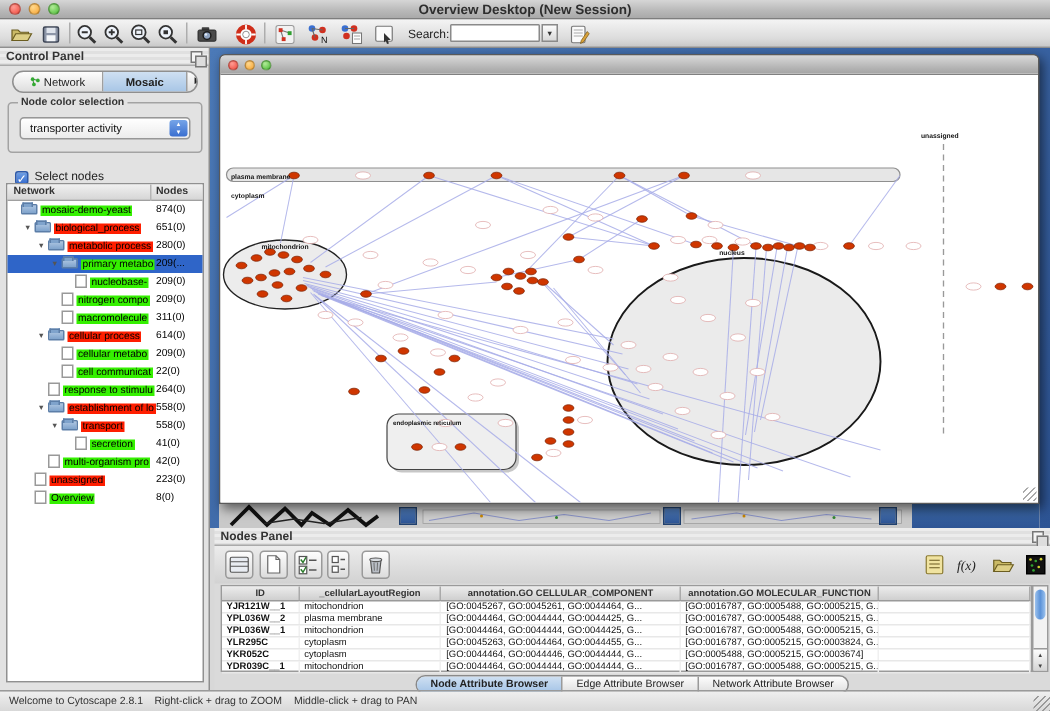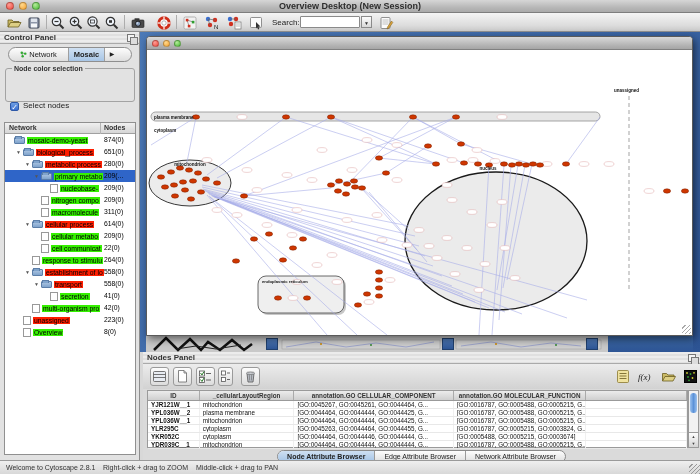--- a/index.html
+++ b/index.html
@@ -30,21 +30,21 @@
   .floaticon:before{content:"";position:absolute;left:2px;top:2px;width:6px;height:6px;border:1px solid #777;background:#ddd}
   .tabs{position:absolute;left:8px;top:15px;width:124px;height:15px;border:1px solid #8f8f8f;border-radius:8px;background:linear-gradient(#fdfdfd,#dedede);display:flex;overflow:hidden}
   .tabseg{flex:0 0 auto;font-size:7.5px;text-align:center;line-height:13px;color:#222;border-right:1px solid #9f9f9f;position:relative}
   .tabseg.sel{background:linear-gradient(#cfe0f2,#a8c6e6);font-weight:bold}
   .tabseg.arrow{border-right:none;font-size:6px;color:#222}
   .netic{display:inline-block;width:7px;height:7px;vertical-align:-1px;margin-right:2px}
   .fieldset{position:absolute;left:5px;top:36px;width:130px;height:34px;border:1px solid #a3a3a3;border-radius:3px}
   .legend{position:absolute;left:6px;top:-4px;background:#e2e2e2;padding:0 2px;font-size:7px;font-weight:bold;color:#333}
   .select{position:absolute;left:7px;top:9px;width:114px;height:15px;background:linear-gradient(#fff,#ececec);border:1px solid #979797;border-radius:3px;font-size:7.5px;line-height:13px;padding-left:6px;color:#111}
   .stepper{position:absolute;right:1px;top:1px;width:12px;height:11px;border-radius:2px;background:linear-gradient(#76a5e8,#3a6fd0);color:#fff;font-size:4px;line-height:5px;text-align:center}
-  .cbrow{position:absolute;left:10px;top:69px;height:10px;font-size:8px}
+  .cbrow{position:absolute;left:10px;top:81px;height:10px;font-size:8px}
   .cbox{display:inline-block;width:9px;height:9px;background:linear-gradient(#6f9fe3,#3a6fd0);border:1px solid #2d58a8;border-radius:2px;color:#fff;font-size:8px;line-height:9px;text-align:center;vertical-align:-2px;margin-right:4px}
   .tree{position:absolute;left:4px;top:90px;width:132px;height:333px;background:#fff;border:1px solid #909090}
   .thead{height:11px;background:linear-gradient(#f0f0f0,#d6d6d6);border-bottom:1px solid #a0a0a0;position:relative;font-size:7px;font-weight:bold;color:#333}
   .thead .c1{position:absolute;left:4px;top:1px}
   .thead .c2{position:absolute;left:99px;top:1px}
   .thead .vline{position:absolute;left:95px;top:0;width:1px;height:11px;background:#b5b5b5}
   .trow{position:relative;height:12px;line-height:12px;white-space:nowrap;overflow:hidden;font-size:6.8px}
   .trow.sel{background:#2f65c8}
   .tri{display:inline-block;width:7px;font-size:5px;color:#555;vertical-align:1px}
   .tri.blank{color:transparent}
@@ -222,25 +222,29 @@
     <span class="floaticon"></span>
   </div>
   <div class="tabs">
     <div class="tabseg" style="width:60px"><svg class="netic" viewBox="0 0 8 8">
           <line x1="2" y1="2" x2="6" y2="3" stroke="#2a7a2a" stroke-width="0.7"></line>
           <line x1="2" y1="2" x2="3" y2="6" stroke="#2a7a2a" stroke-width="0.7"></line>
           <circle cx="2" cy="2" r="1.4" fill="#33aa33"></circle>
           <circle cx="6" cy="3" r="1.4" fill="#33aa33"></circle>
           <circle cx="3" cy="6" r="1.4" fill="#33aa33"></circle>
         </svg><span>Network</span></div>
-    <div class="tabseg sel" style="width:36px"><span>Mosaic</span></div>
+    <div class="tabseg sel" style="width:56px"><span>Mosaic</span></div>
     <div class="tabseg arrow" style="width:14px"><span>▶</span></div>
   </div>
   <div class="fieldset">
     <span class="legend">Node color selection</span>
+    <div class="select">
+      <span>transporter activity</span>
+      <span class="stepper">▲<br>▼</span>
+    </div>
   </div>
   <div class="cbrow">
     <span class="cbox">✓</span><span>Select nodes</span>
   </div>
   <div class="tree">
     <div class="thead">
       <span class="c1">Network</span>
       <span class="vline"></span>
       <span class="c2">Nodes</span>
     </div>

